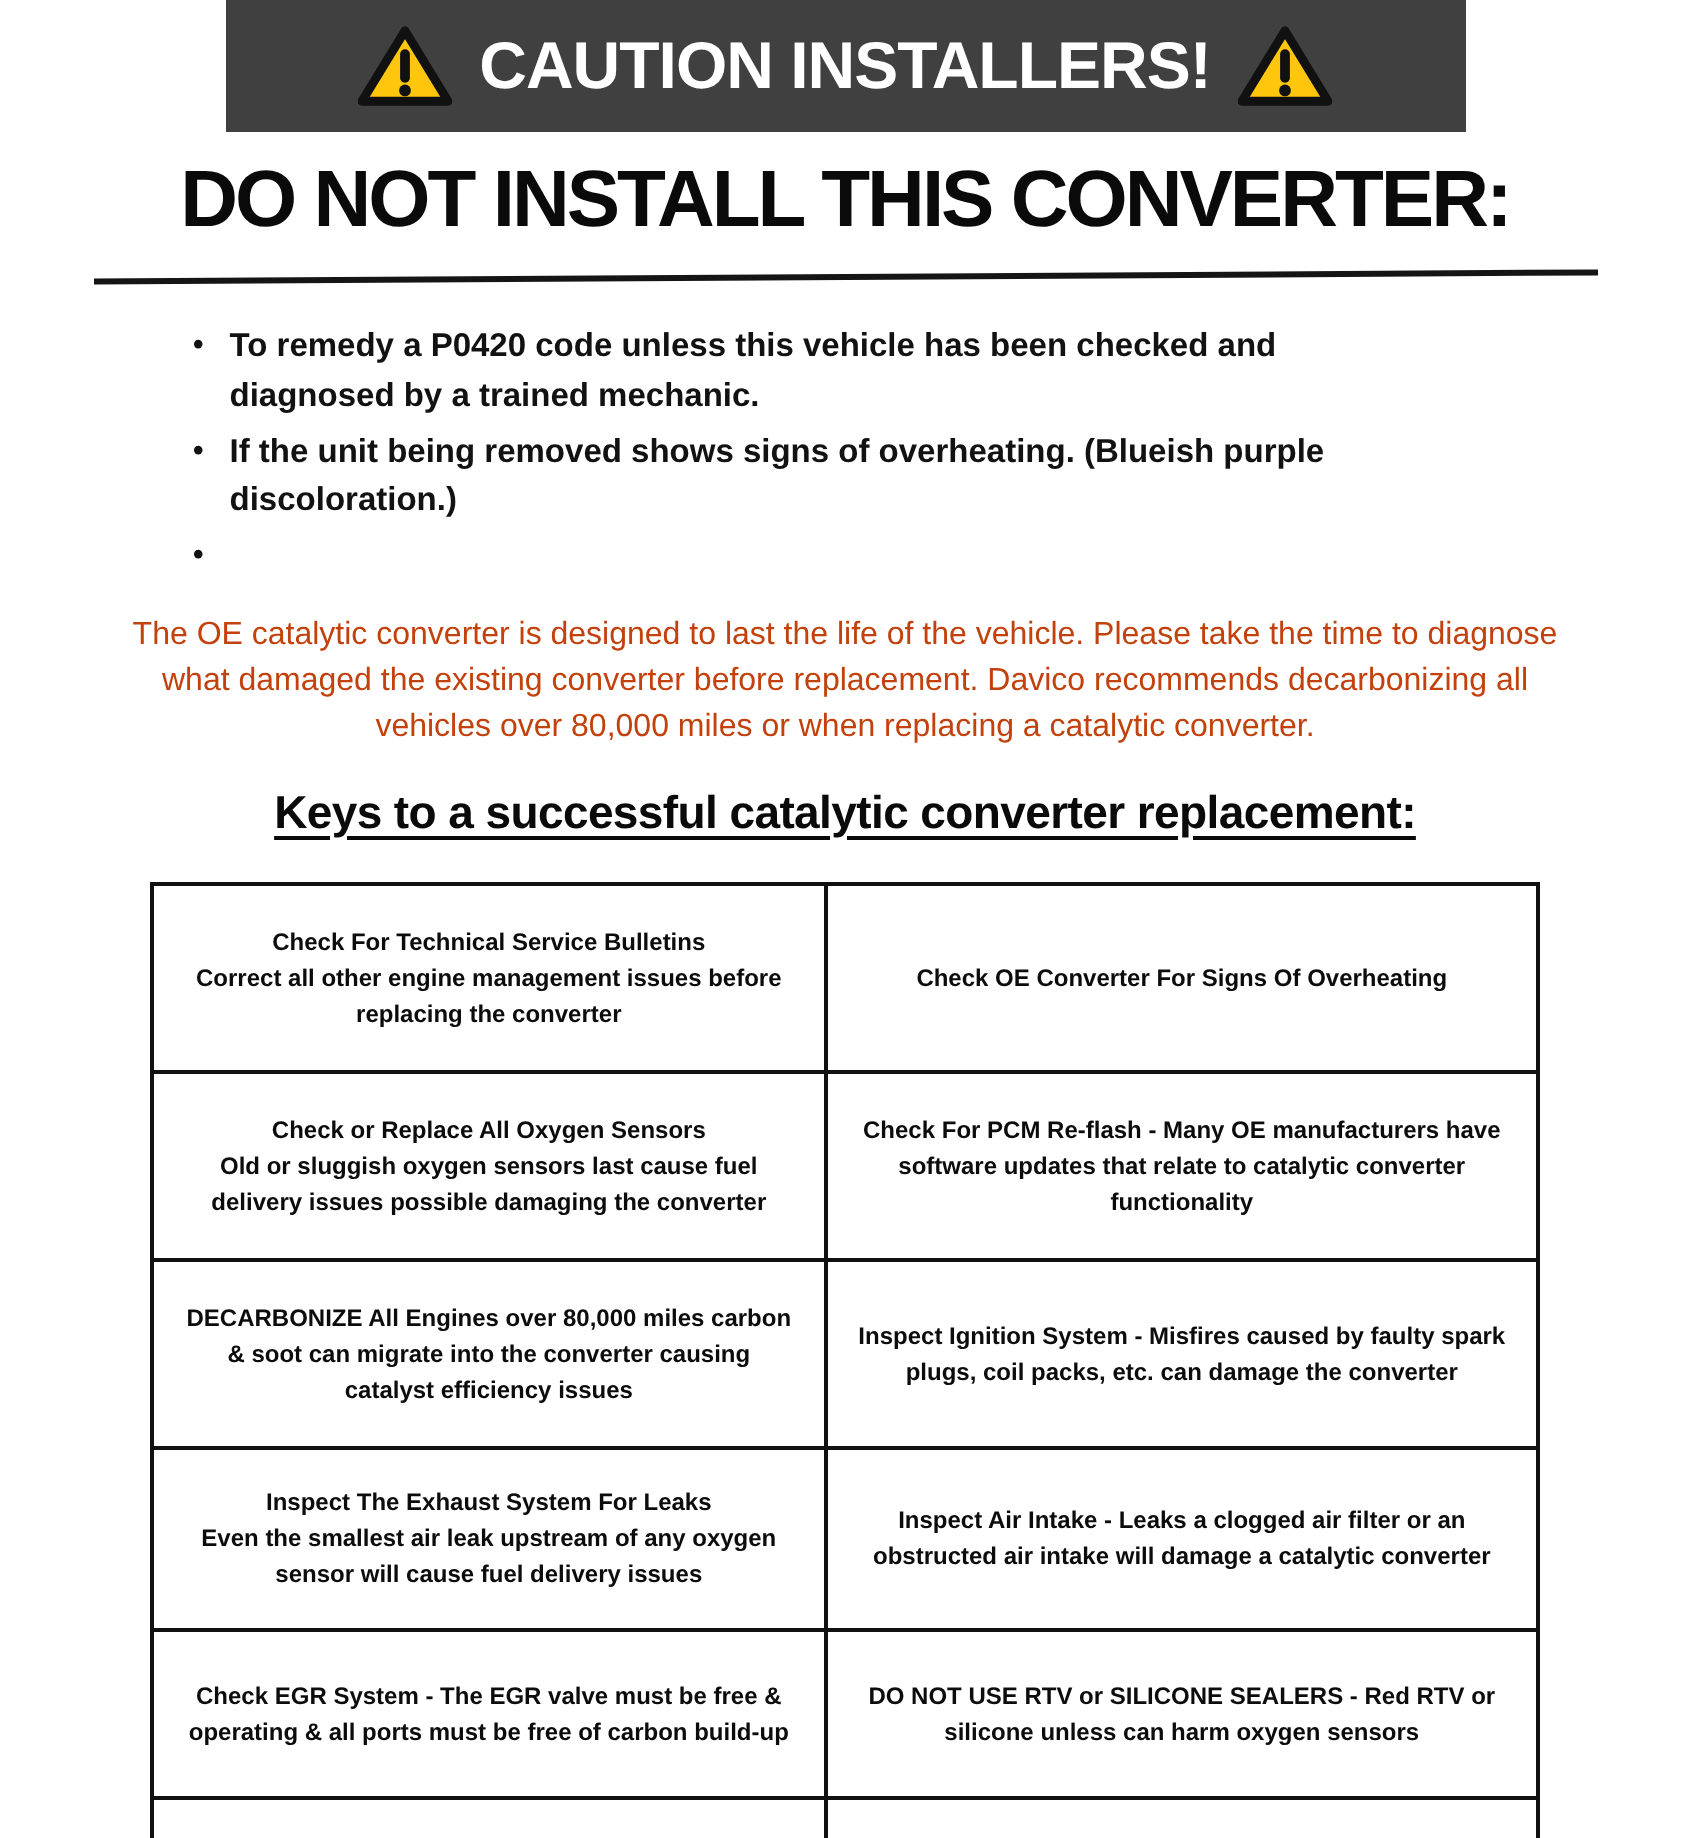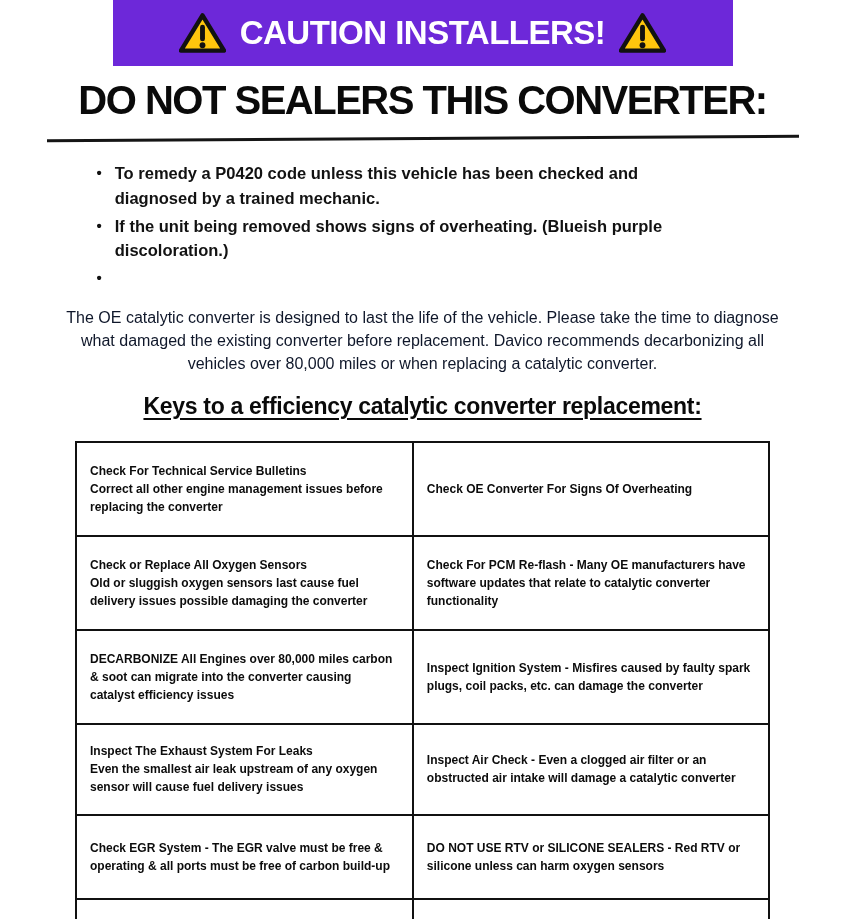--- a/index.html
+++ b/index.html
@@ -7,21 +7,21 @@
     width:845px; height:919px;
     background:#ffffff;
     font-family:"Liberation Sans", sans-serif;
     overflow:hidden;
   }
 
   
   .banner {
     width:620px; height:66px;
     margin:0 auto;
-    background:#6d28d9;
+    background:#404040;
     display:flex; align-items:center; justify-content:center;
     gap:14px;
   }
   .banner-label {
     color:#ffffff;
     font-size:33px;
     font-weight:bold;
     letter-spacing:-0.5px;
     white-space:nowrap;
   }
@@ -65,21 +65,21 @@
   .bullet { font-size:15px; line-height:1.65; flex:0 0 auto; }
   .li-text { white-space:pre-line; }
 
   
   .advisory {
     margin:15px auto 0;
     width:726px;
     text-align:center;
     font-size:16px;
     font-weight:400;
-    color:#0f172a;
+    color:#c2410c;
     line-height:1.45;
     white-space:pre-line;
   }
 
   
   .keys {
     margin:17px 0 0;
     text-align:center;
     font-size:23px;
     font-weight:bold;
@@ -95,20 +95,21 @@
     width:695px;
     margin:21px auto 0;
     border-collapse:collapse;
     table-layout:fixed;
   }
   .tips td {
     border:2px solid #111111;
     font-weight:bold;
     font-size:12px;
     color:#0c0c0c;
+    text-align:center;
     vertical-align:middle;
     padding:6px 13px;
     line-height:1.5;
     white-space:pre-line;
   }
   .tips tr.r0 td, .tips tr.r1 td, .tips tr.r2 td { height:80px; }
   .tips tr.r3 td { height:77px; }
   .tips tr.r4 td { height:70px; }
   .tips tr.r5 td { height:75px; }
   .cell-big { font-size:14.5px;margin-top:28px; }
@@ -127,21 +128,21 @@
   <span class="banner-label">CAUTION INSTALLERS!</span>
   <span class="warn">
     <svg width="47" height="44" viewBox="0 0 48 44">
       <polygon points="24,4 46,40 2,40" fill="#FFC60D" stroke="#111111" stroke-width="4.5" stroke-linejoin="round"></polygon>
       <line x1="24" y1="16" x2="24" y2="28" stroke="#111111" stroke-width="5" stroke-linecap="round"></line>
       <circle cx="24" cy="34.5" r="3" fill="#111111"></circle>
     </svg>
   </span>
 </header>
 
-<h1 class="headline">DO NOT SEALERS THIS CONVERTER:</h1>
+<h1 class="headline">DO NOT INSTALL THIS CONVERTER:</h1>
 
 <div class="rule"></div>
 
 <ul class="donot">
   <li>
     <span class="bullet">•</span>
     <span class="li-text">To remedy a P0420 code unless this vehicle has been checked and
 diagnosed by a trained mechanic.</span>
   </li>
   <li>
@@ -151,21 +152,21 @@
   </li>
   <li>
     <span class="bullet">•</span>
   </li>
 </ul>
 
 <p class="advisory">The OE catalytic converter is designed to last the life of the vehicle. Please take the time to diagnose
 what damaged the existing converter before replacement. Davico recommends decarbonizing all
 vehicles over 80,000 miles or when replacing a catalytic converter.</p>
 
-<h2 class="keys">Keys to a efficiency catalytic converter replacement:</h2>
+<h2 class="keys">Keys to a successful catalytic converter replacement:</h2>
 
 <table class="tips">
   <colgroup>
       <col style="width:48.6%">
       <col style="width:51.4%">
     </colgroup>
   <tbody>
     <tr class="r0">
       <td>Check For Technical Service Bulletins
 Correct all other engine management issues before replacing the converter</td>
@@ -176,21 +177,21 @@
 Old or sluggish oxygen sensors last cause fuel delivery issues possible damaging the converter</td>
       <td>Check For PCM Re-flash - Many OE manufacturers have software updates that relate to catalytic converter functionality</td>
     </tr>
     <tr class="r2">
       <td>DECARBONIZE All Engines over 80,000 miles carbon &amp; soot can migrate into the converter causing catalyst efficiency issues</td>
       <td>Inspect Ignition System - Misfires caused by faulty spark plugs, coil packs, etc. can damage the converter</td>
     </tr>
     <tr class="r3">
       <td>Inspect The Exhaust System For Leaks
 Even the smallest air leak upstream of any oxygen sensor will cause fuel delivery issues</td>
-      <td>Inspect Air Check - Even a clogged air filter or an obstructed air intake will damage a catalytic converter</td>
+      <td>Inspect Air Intake - Leaks a clogged air filter or an obstructed air intake will damage a catalytic converter</td>
     </tr>
     <tr class="r4">
       <td>Check EGR System - The EGR valve must be free &amp; operating &amp; all ports must be free of carbon build-up</td>
       <td>DO NOT USE RTV or SILICONE SEALERS - Red RTV or silicone unless can harm oxygen sensors</td>
     </tr>
     <tr class="r5">
       <td>Check or Test Fuel System - Fuel pressure should remain constant after engine is shut off.  Leaking fuel injectors can damage the converter.</td>
       <td>Clear all codes,  Drive cycle test to reset all monitors, &amp; Complete the warranty card</td>
     </tr>
   </tbody>

